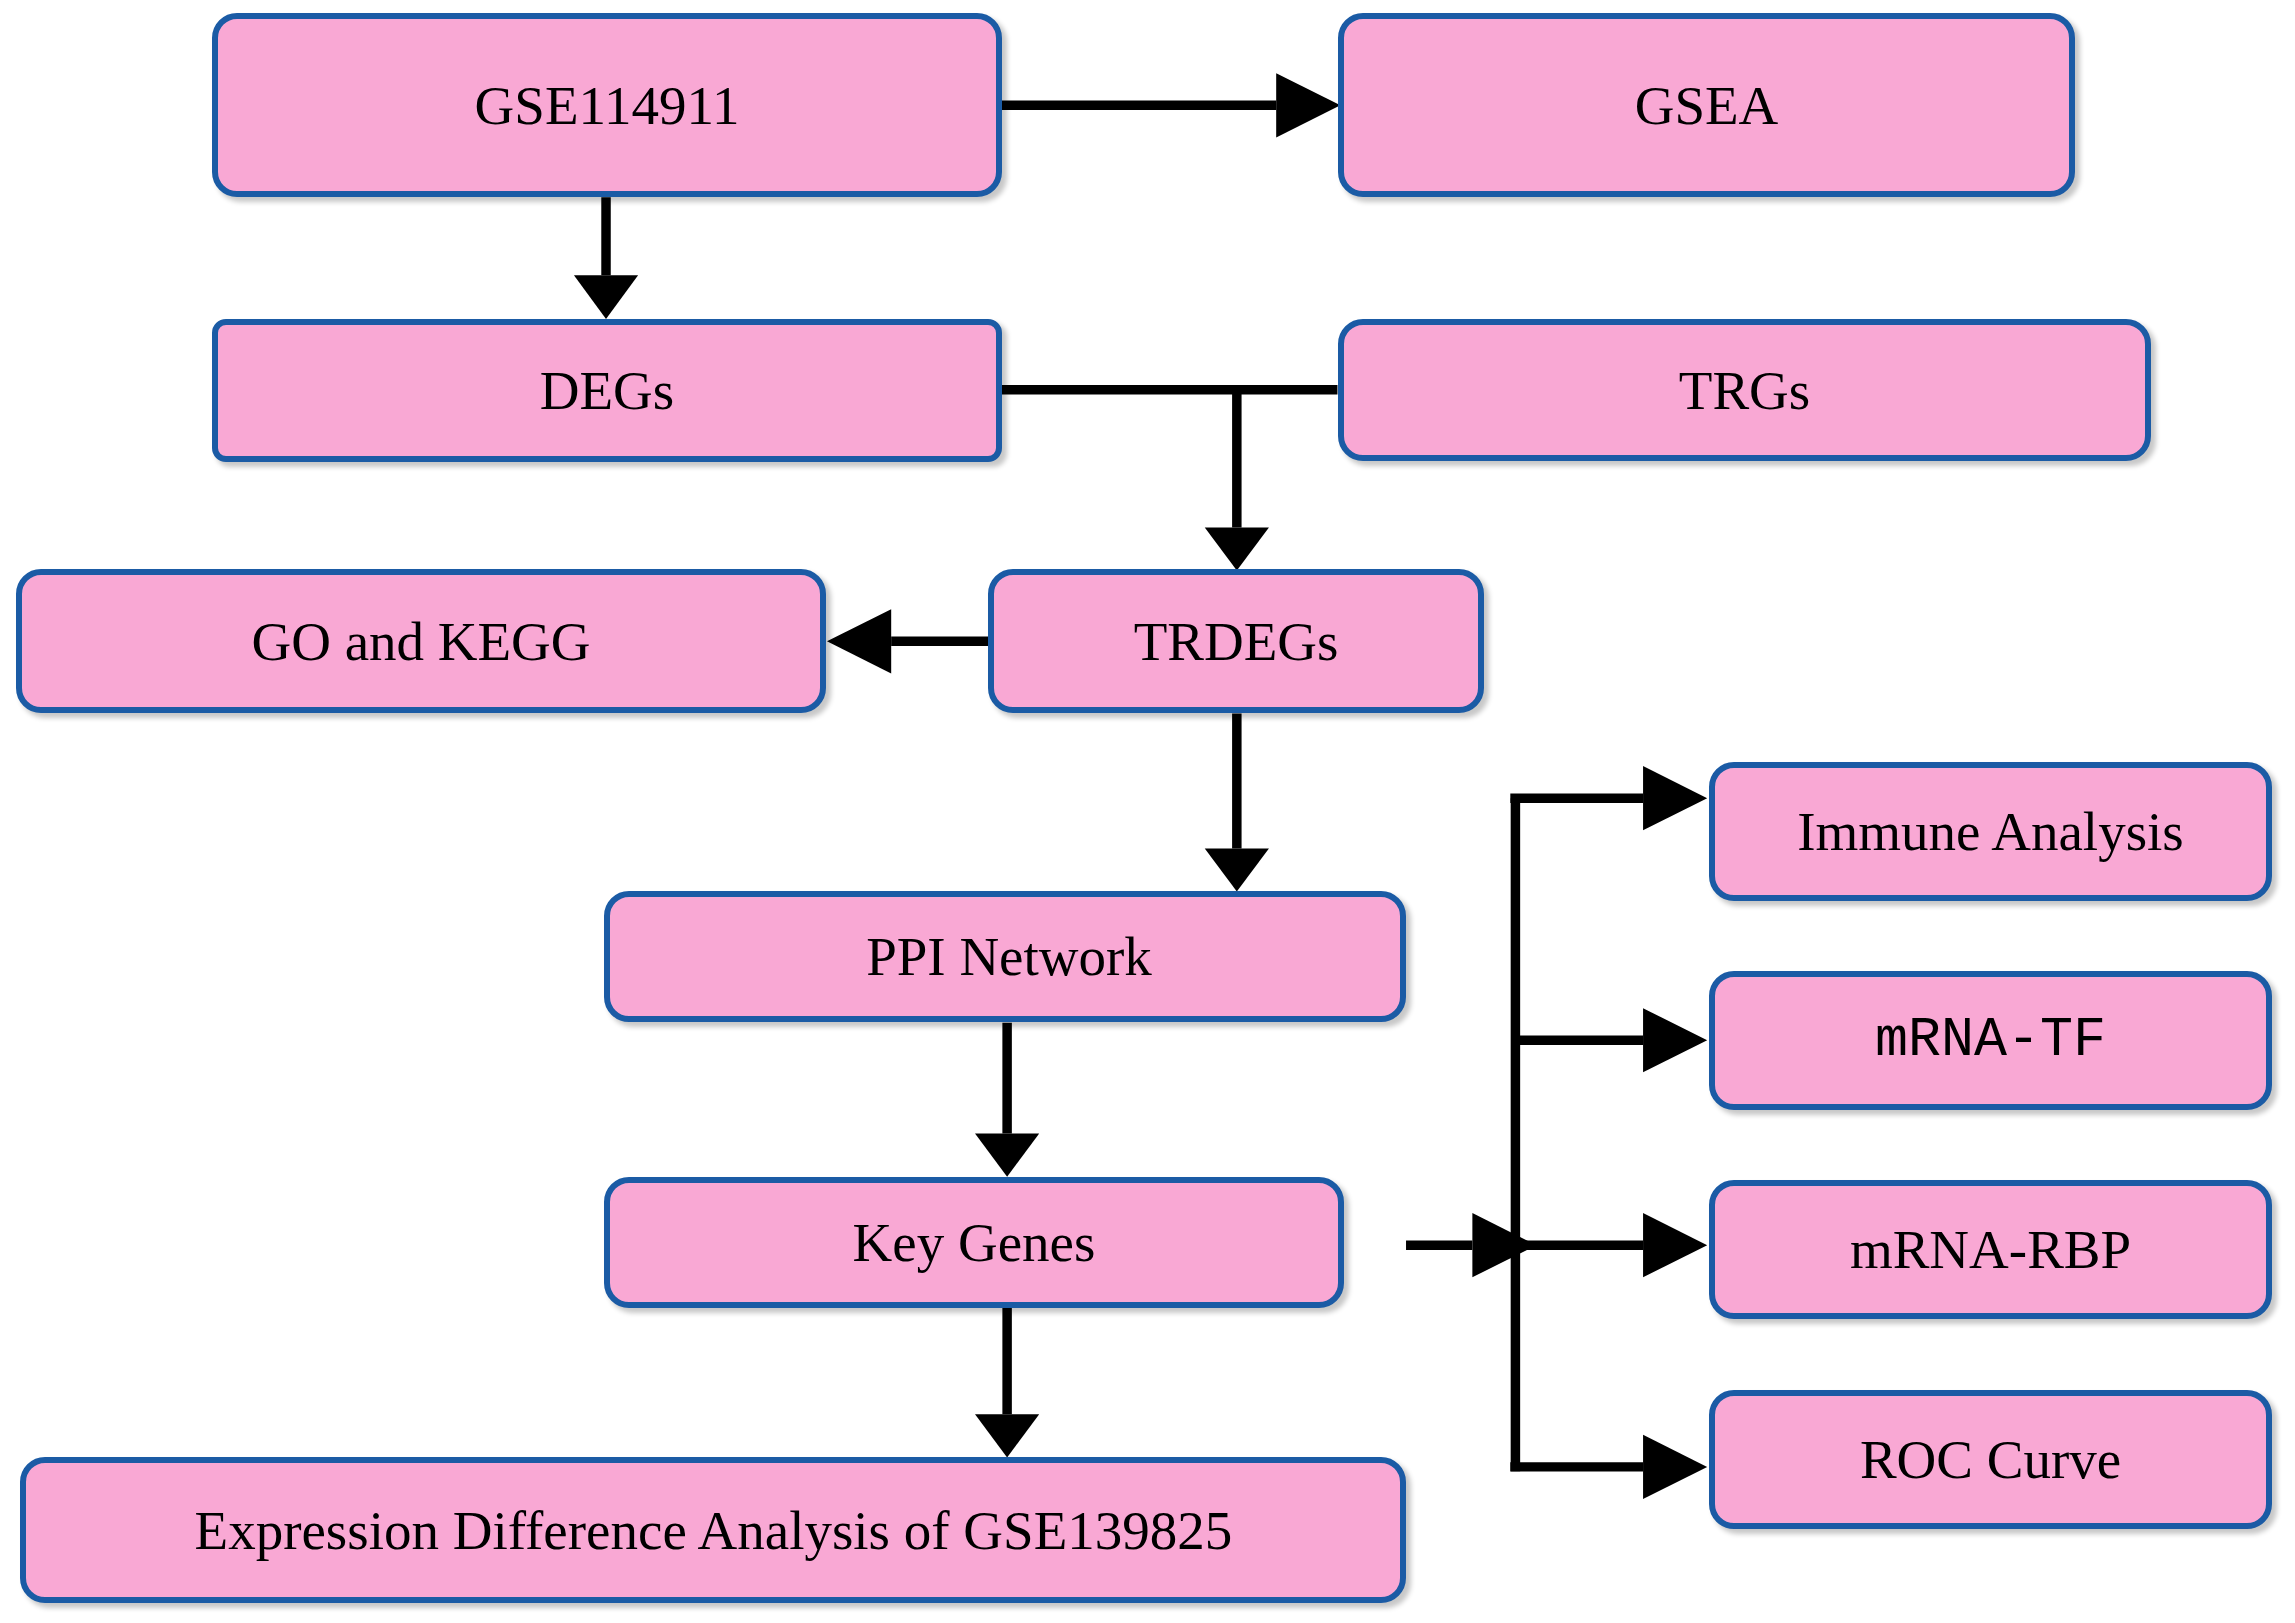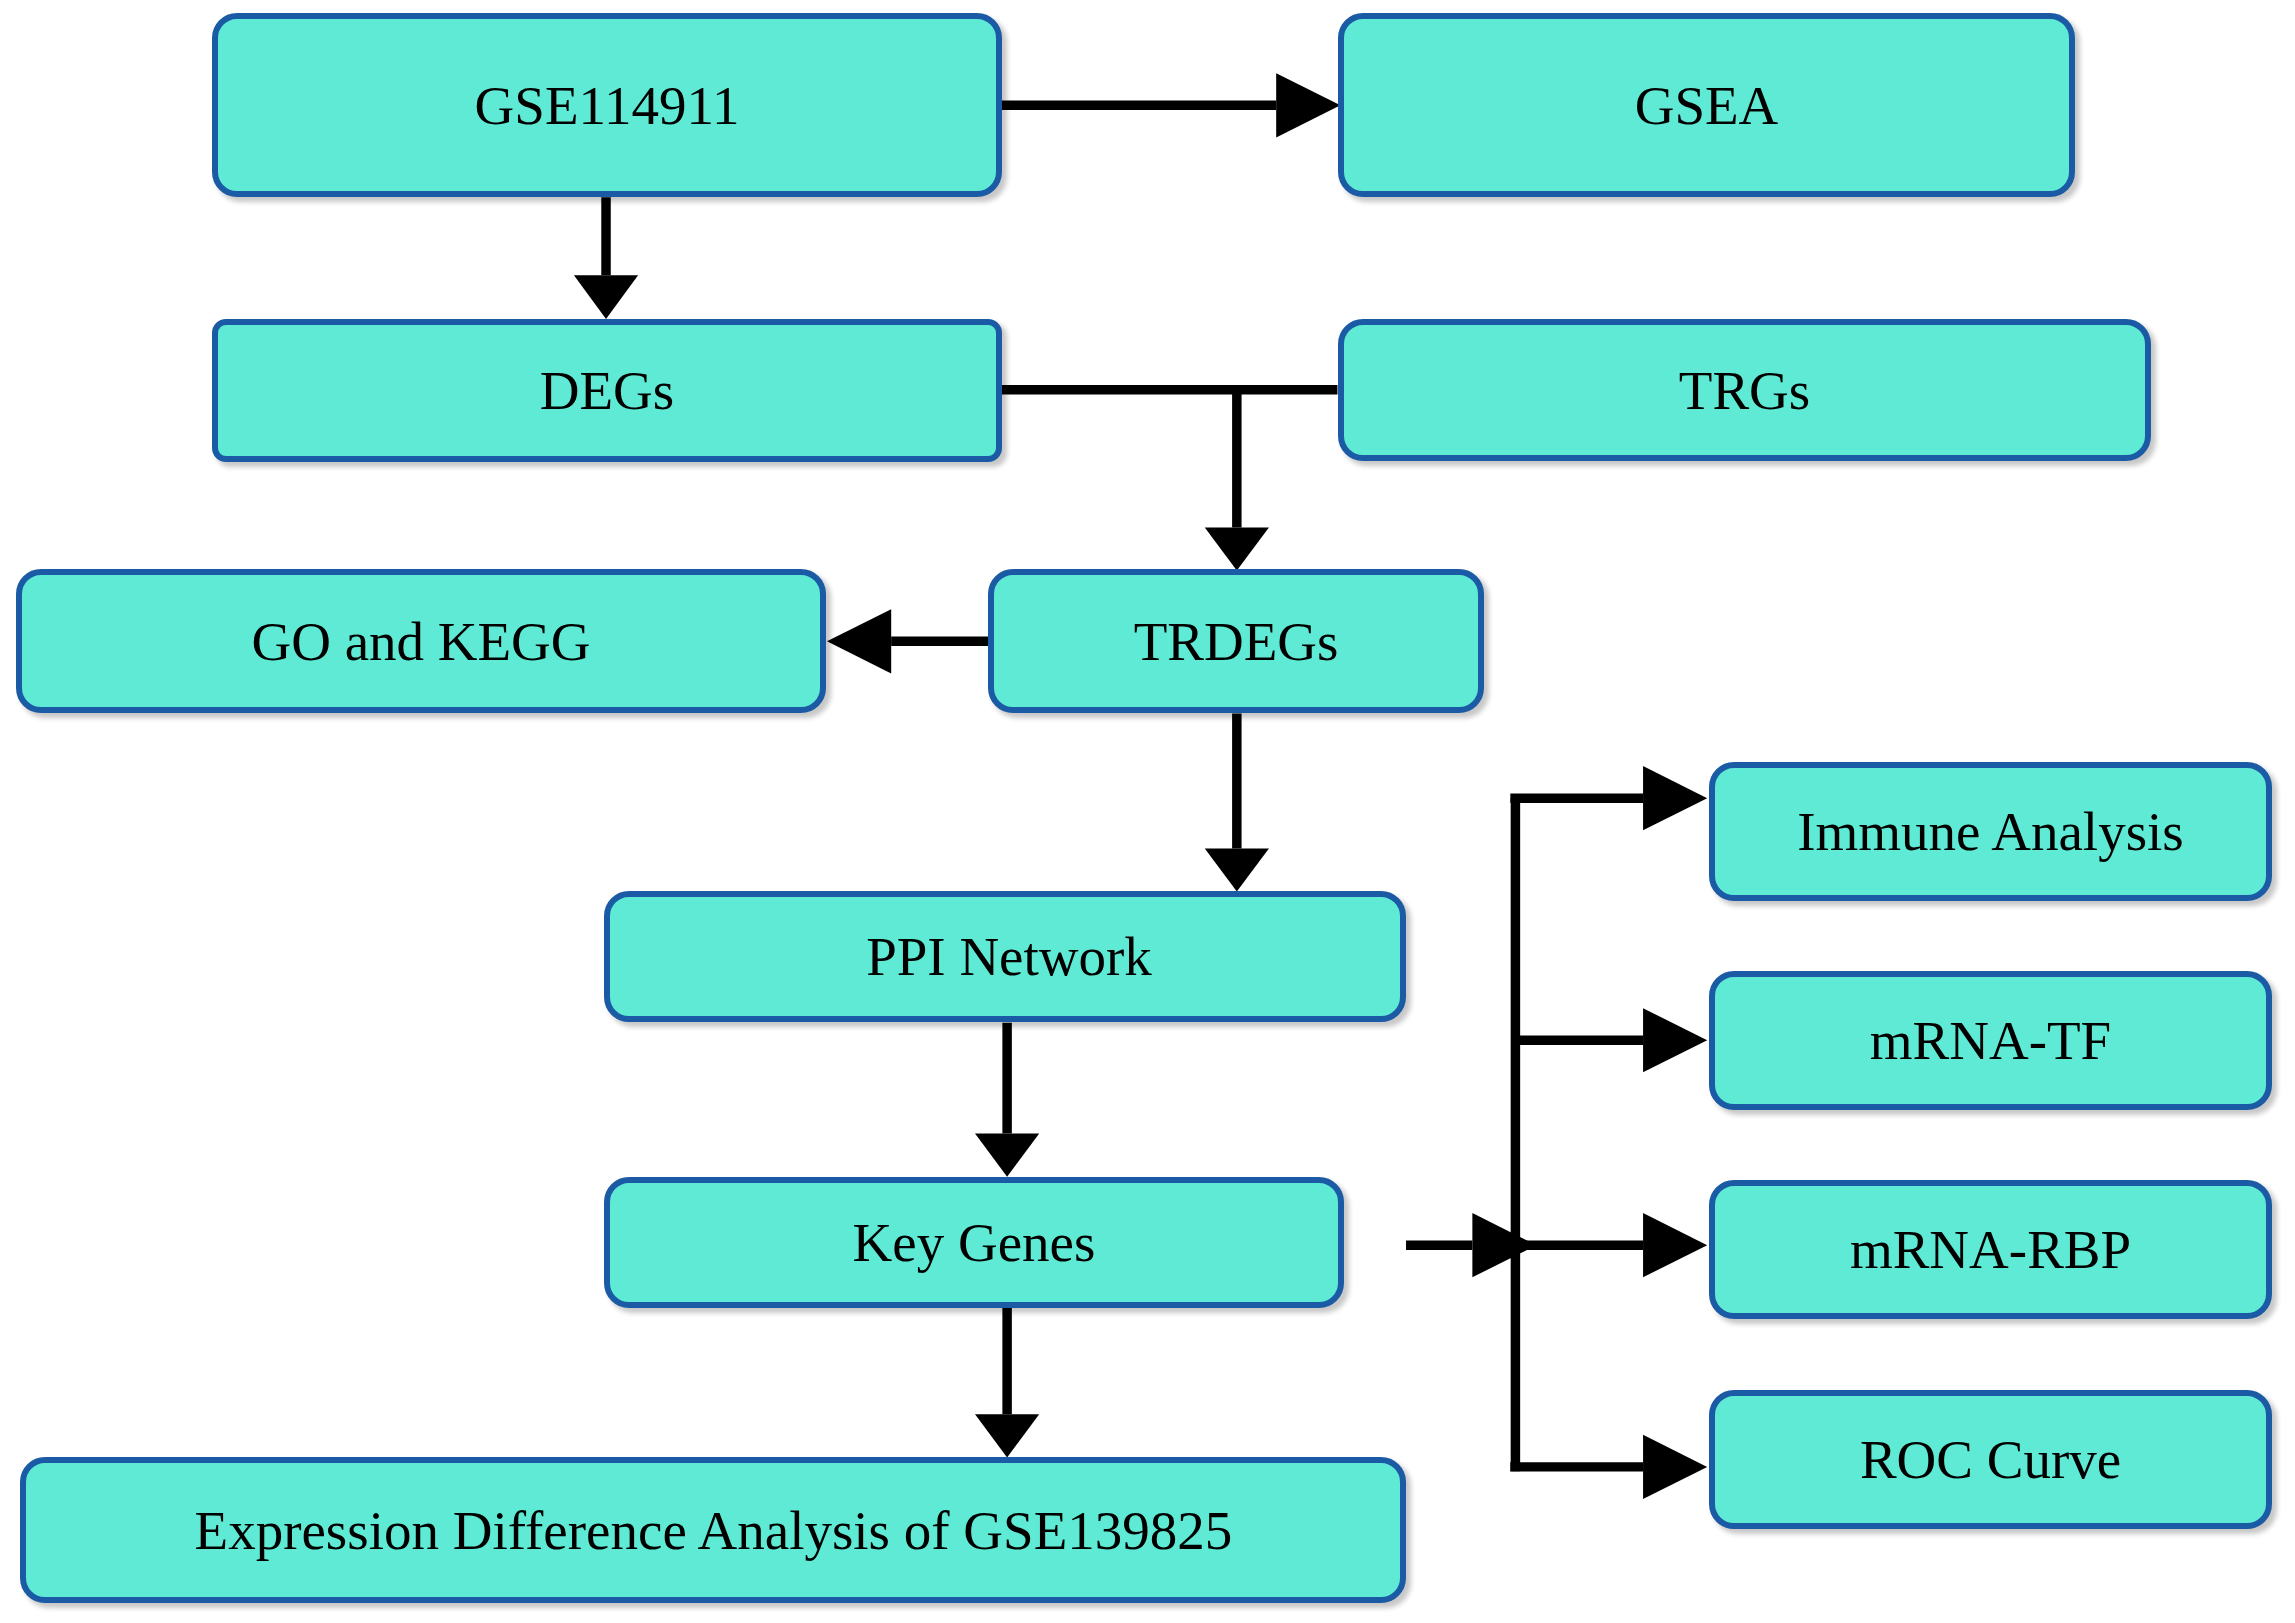--- a/index.html
+++ b/index.html
@@ -12,21 +12,21 @@
     position: relative;
     width: 2295px;
     height: 1624px;
     background: #ffffff;
     overflow: hidden;
     font-family: "Liberation Serif", "DejaVu Serif", serif;
   }
   .node {
     position: absolute;
     box-sizing: border-box;
-    background: #5eead4;
+    background: #f9a8d4;
     border: 6.6px solid #1b5ba5;
     border-radius: 25px;
     display: flex;
     align-items: center;
     justify-content: center;
     color: #000000;
     line-height: 1;
     text-align: center;
     box-shadow: 4.4px 4.4px 5.1px rgba(0,0,0,0.22);
     white-space: nowrap;
@@ -157,21 +157,21 @@
   </div>
 
   <div class="node" style="left:604px; top:1177px; width:740px; height:131px;">
     <span class="node-label">Key Genes</span>
   </div>
 
   <div class="node" style="left:1709px; top:762px; width:563px; height:139px;">
     <span class="node-label">Immune Analysis</span>
   </div>
 
-  <div class="node" style="left:1709px; top:971px; width:563px; height:139px;">
+  <div class="node" style="left:1709px; top:971px; width:563px; height:139px;font-family:Liberation Mono, monospace;">
     <span class="node-label">mRNA-TF</span>
   </div>
 
   <div class="node" style="left:1709px; top:1180px; width:563px; height:139px;text-align:right;">
     <span class="node-label">mRNA-RBP</span>
   </div>
 
   <div class="node" style="left:1709px; top:1390px; width:563px; height:139px;">
     <span class="node-label">ROC Curve</span>
   </div>

